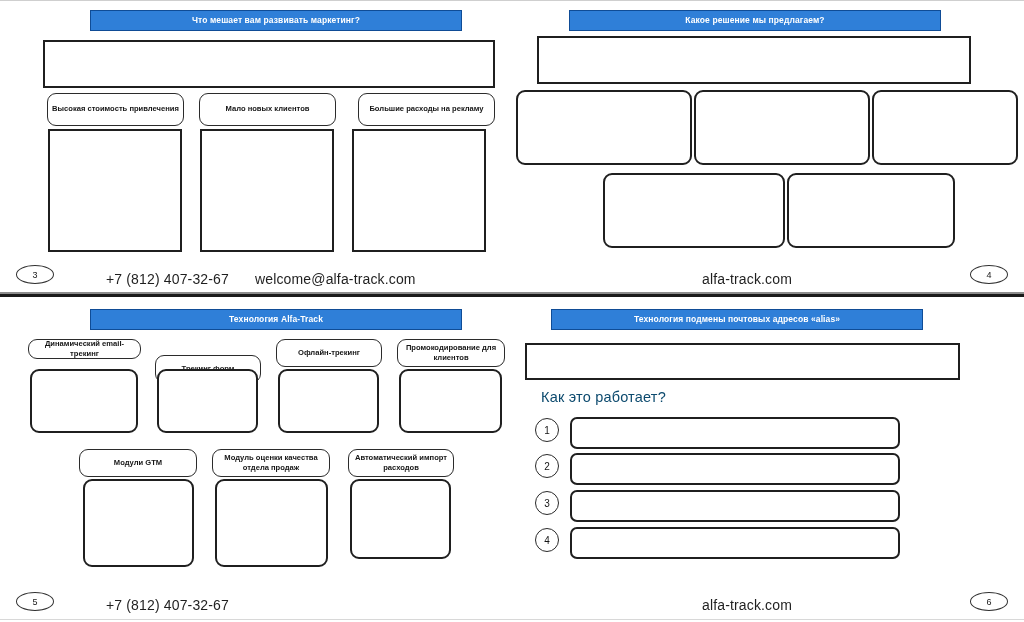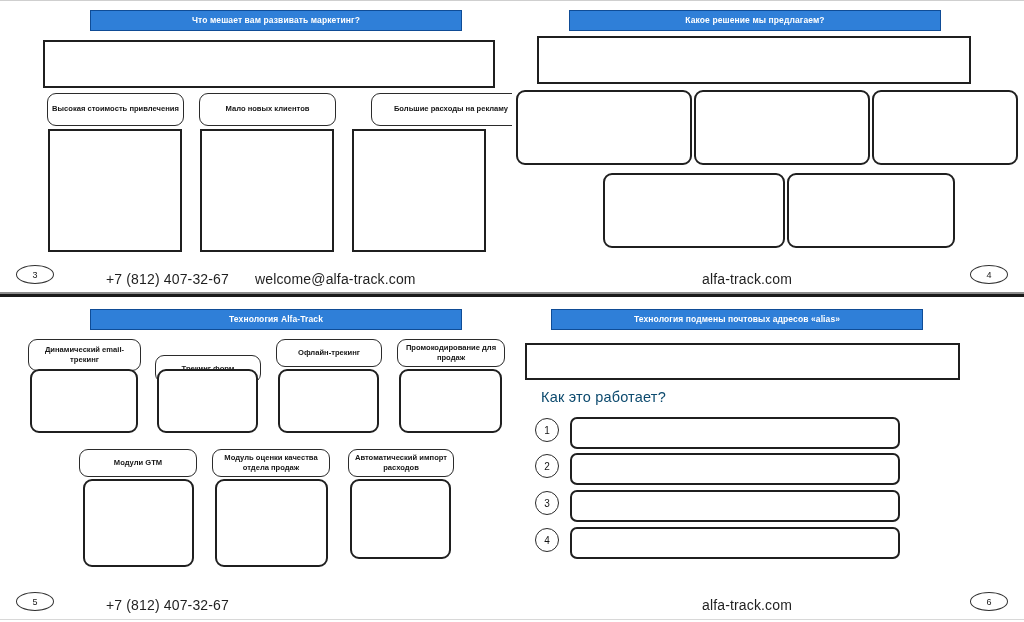--- a/index.html
+++ b/index.html
@@ -166,21 +166,21 @@
     <div class="title-bar" style="left:90px; top:8px; width:372px; height:21px;">Что мешает вам развивать маркетинг?</div>
 
     <div class="box box-sharp" style="left:43px; top:38px; width:452px; height:48px;"></div>
 
     <div class="label-box" style="left:47px; top:91px; width:137px; height:33px;">Высокая стоимость привлечения</div>
     <div class="box box-sharp" style="left:48px; top:127px; width:134px; height:123px;"></div>
 
     <div class="label-box" style="left:199px; top:91px; width:137px; height:33px;">Мало новых клиентов</div>
     <div class="box box-sharp" style="left:200px; top:127px; width:134px; height:123px;"></div>
 
-    <div class="label-box" style="left:371px; top:91px; width:160px; height:33px;">Большие расходы на рекламу</div>
+    <div class="label-box" style="left:358px; top:91px; width:137px; height:33px;">Большие расходы на рекламу</div>
     <div class="box box-sharp" style="left:352px; top:127px; width:134px; height:123px;"></div>
 
     <div class="page-badge" style="left:16px; top:263px;">3</div>
     <div class="footer-text" style="left:106px; top:269px;">+7 (812) 407-32-67</div>
     <div class="footer-text" style="left:255px; top:269px;">welcome@alfa-track.com</div>
   </div>
 
   <div class="slide slide-tr">
 
     <div class="title-bar" style="left:57px; top:8px; width:372px; height:21px;">Какое решение мы предлагаем?</div>
@@ -198,30 +198,30 @@
     <div class="page-badge" style="left:458px; top:263px;">4</div>
   </div>
 
   <div class="mid-separator-soft"></div>
   <div class="mid-separator"></div>
 
   <div class="slide slide-bl">
 
     <div class="title-bar" style="left:90px; top:11px; width:372px; height:21px;">Технология Alfa-Track</div>
 
-    <div class="label-box" style="left:28px; top:41px; width:113px; height:32px;">Динамический email-трекинг</div>
+    <div class="label-box" style="left:28px; top:41px; width:113px; height:20px;">Динамический email-трекинг</div>
     <div class="box box-round" style="left:30px; top:71px; width:108px; height:64px;"></div>
 
     <div class="label-box" style="left:155px; top:57px; width:106px; height:28px;">Трекинг форм</div>
     <div class="box box-round" style="left:157px; top:71px; width:101px; height:64px;"></div>
 
     <div class="label-box" style="left:276px; top:41px; width:106px; height:28px;">Офлайн-трекинг</div>
     <div class="box box-round" style="left:278px; top:71px; width:101px; height:64px;"></div>
 
-    <div class="label-box" style="left:397px; top:41px; width:108px; height:28px;">Промокодирование для продаж</div>
+    <div class="label-box" style="left:397px; top:41px; width:108px; height:28px;">Промокодирование для клиентов</div>
     <div class="box box-round" style="left:399px; top:71px; width:103px; height:64px;"></div>
 
     <div class="label-box" style="left:79px; top:151px; width:118px; height:28px;">Модули GTM</div>
     <div class="box box-round" style="left:83px; top:181px; width:111px; height:88px;"></div>
 
     <div class="label-box" style="left:212px; top:151px; width:118px; height:28px;">Модуль оценки качества отдела продаж</div>
     <div class="box box-round" style="left:215px; top:181px; width:113px; height:88px;"></div>
 
     <div class="label-box" style="left:348px; top:151px; width:106px; height:28px;">Автоматический импорт расходов</div>
     <div class="box box-round" style="left:350px; top:181px; width:101px; height:80px;"></div>

